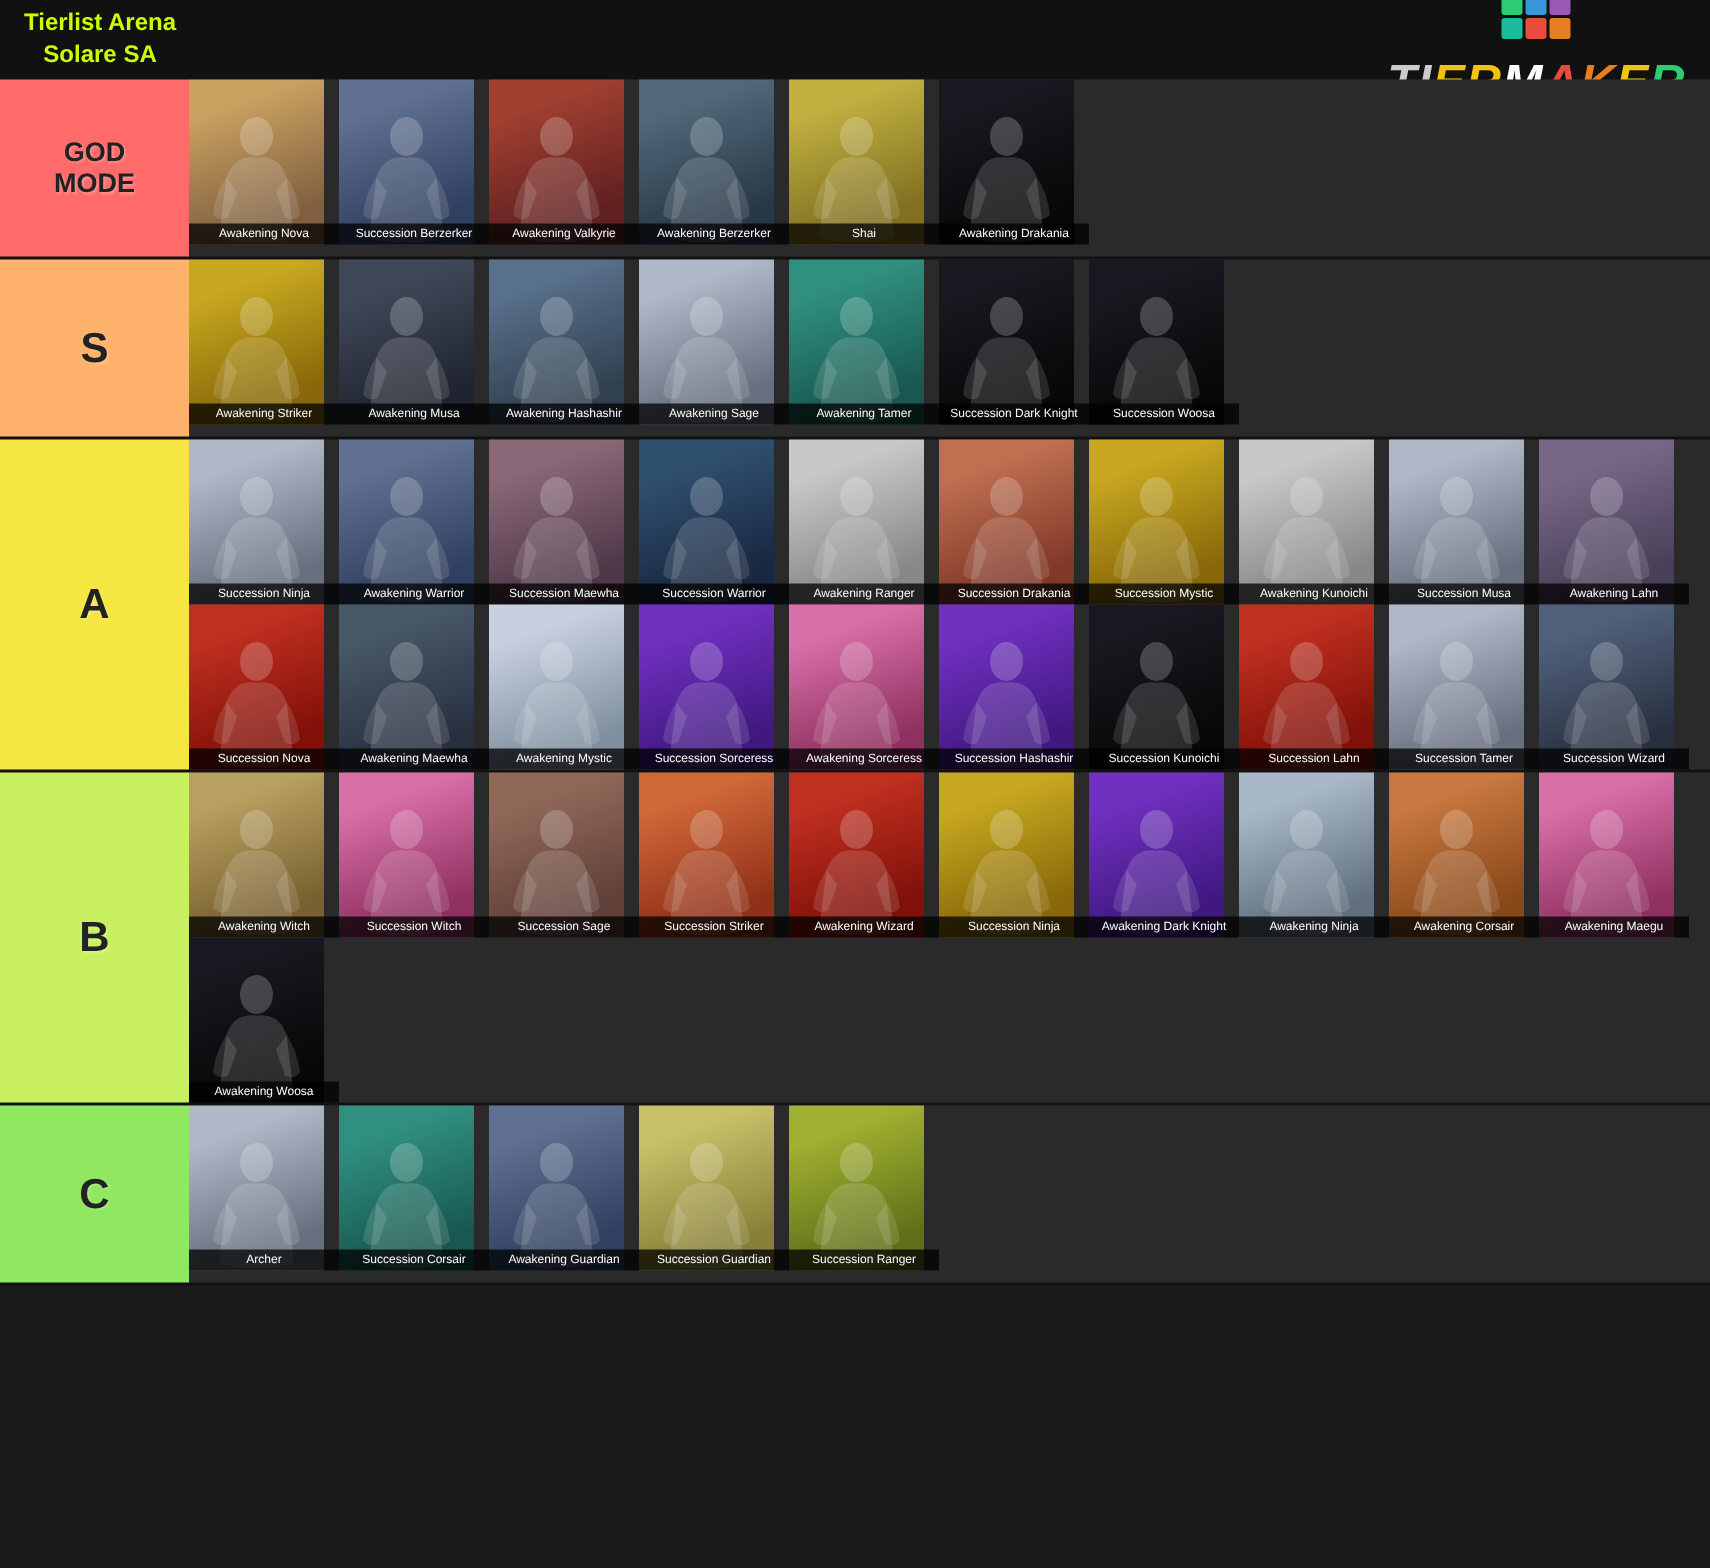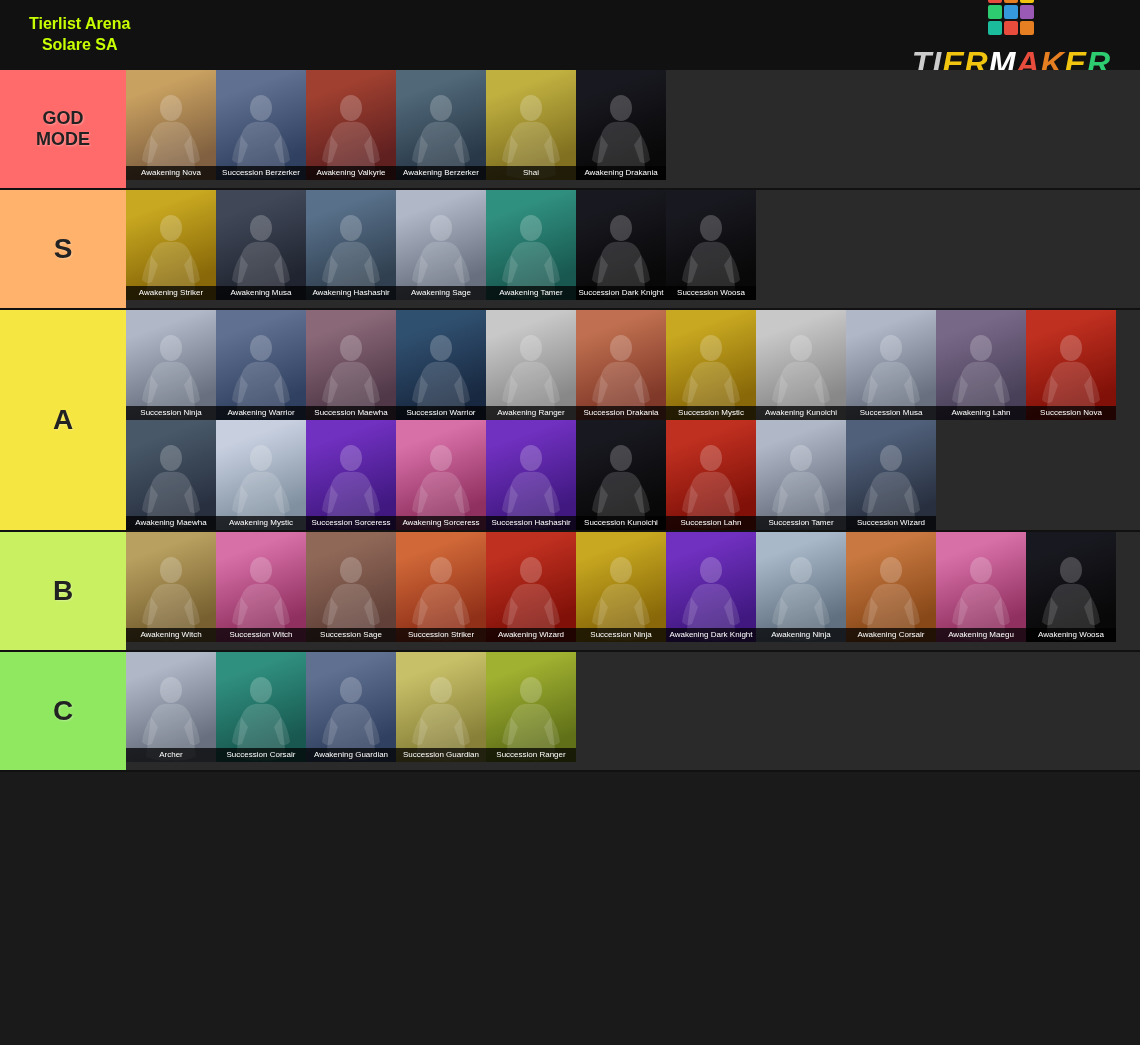--- a/index.html
+++ b/index.html
@@ -7,22 +7,22 @@
       background: #1a1a1a;
       font-family: Arial, sans-serif;
       width: 1140px;
       min-height: 1045px;
     }
     .header {
       display: flex;
       align-items: center;
       justify-content: space-between;
       background: #111;
-      padding: 8px 29px;
-      height: 70px;
+      padding: 8px 16px;
+      height: 53px;
     }
     .header-title {
       color: #c8ff00;
       font-size: 16px;
       font-weight: bold;
       text-align: center;
       line-height: 1.3;
     }
     .tiermaker-logo {
       display: flex;
@@ -65,21 +65,21 @@
     }
     .tier-content {
       flex: 1;
       display: flex;
       flex-wrap: wrap;
       background: #2a2a2a;
       align-items: flex-start;
       align-content: flex-start;
     }
     .char-card {
-      width: 90px;
+      width: 100px;
       position: relative;
       display: inline-block;
       flex-shrink: 0;
     }
     .char-name {
       position: absolute;
       bottom: 0;
       left: 0;
       right: 0;
       background: rgba(0,0,0,0.75);

